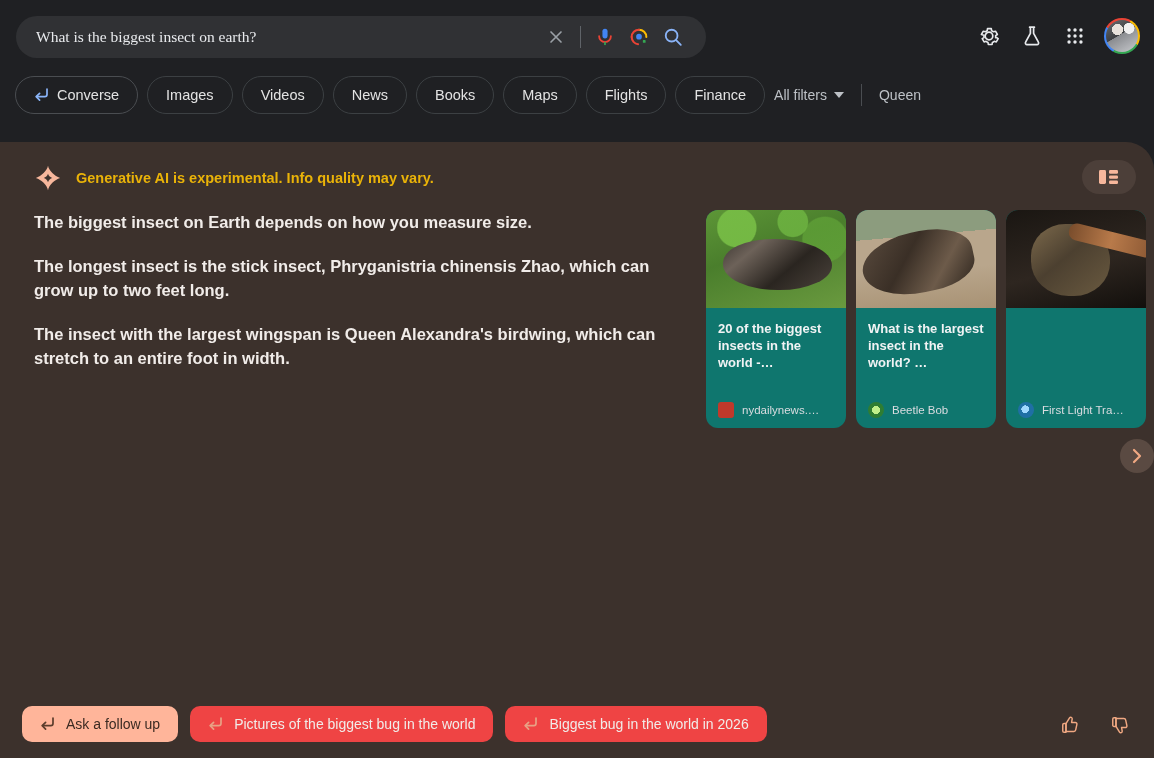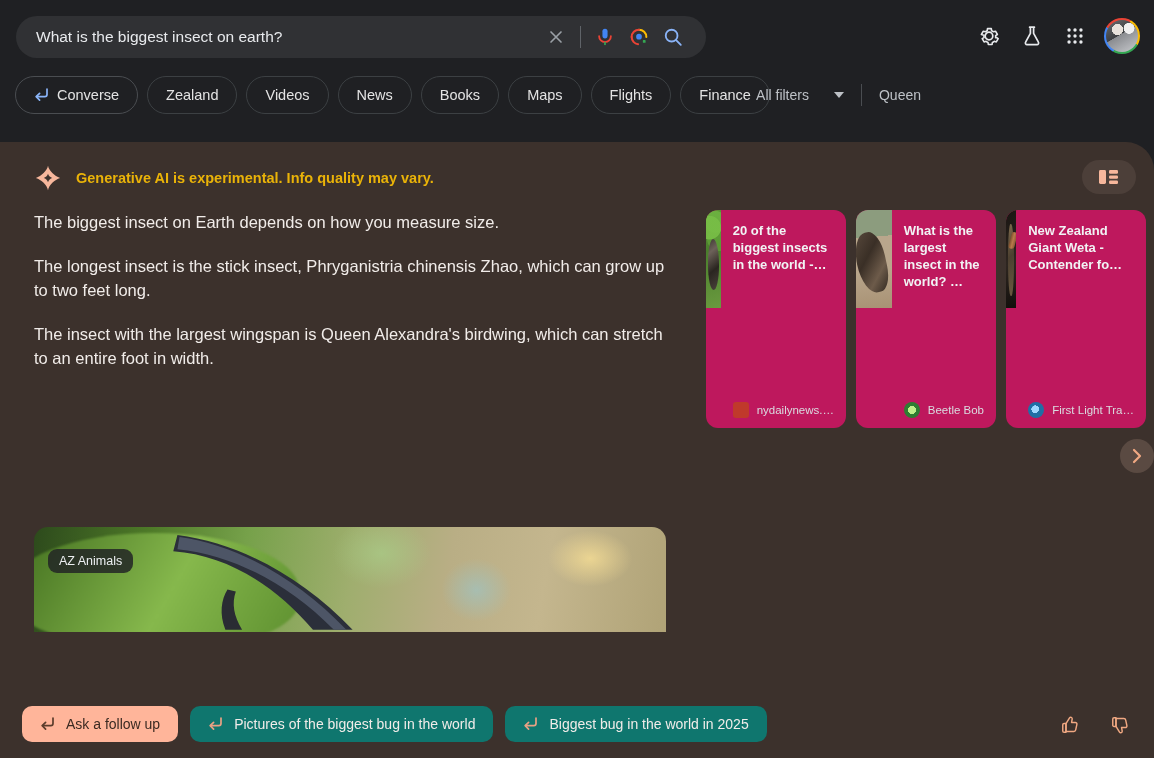--- a/index.html
+++ b/index.html
@@ -17,21 +17,21 @@
     position: absolute; left: 16px; top: 16px;
     width: 690px; height: 42px;
     background: #303134;
     border-radius: 24px;
     display: flex; align-items: center;
   }
   .search-input {
     flex: 1;
     background: transparent; border: none; outline: none;
     color: #e8eaed;
-    font-family: Liberation Sans, sans-serif;
+    font-family: Liberation Serif, serif;
     font-size: 15.5px;
     padding-left: 20px;
   }
   .sb-icons { display: flex; align-items: center; height: 100%; padding-right: 16px; }
   .sb-btn {
     width: 34px; height: 34px;
     display: flex; align-items: center; justify-content: center;
     background: transparent; border: none; cursor: pointer;
   }
   .sb-divider { width: 1px; height: 22px; background: #5f6368; margin: 0 7px; }
@@ -76,21 +76,21 @@
     white-space: nowrap;
   }
   .tab.active { border-color: #4a4d51; }
   .converse-arrow { color: #8ab4f8; display: flex; align-items: center; }
 
   .tabs-right {
     position: absolute; right: 15px; top: 0; height: 38px;
     display: flex; align-items: center; gap: 0px;
     font-size: 14px; color: #bdc1c6;
   }
-  .allfilters { display: flex; align-items: center; gap: 25px; padding: 0 13px; cursor: pointer; height: 38px; }
+  .allfilters { display: flex; align-items: center; gap: 7px; padding: 0 13px; cursor: pointer; height: 38px; }
   .vdiv { width: 1px; height: 22px; background: #4a4d51; margin: 0 4px; }
   .toolsbtn { padding: 0 13px; cursor: pointer; height: 38px; display: flex; align-items: center; }
   .caret-dn {
     width: 0; height: 0;
     border-left: 5px solid transparent; border-right: 5px solid transparent;
     border-top: 6px solid #bdc1c6;
   }
 
   
   .ai-panel {
@@ -113,20 +113,21 @@
     position: absolute; right: 18px; top: 18px;
     width: 54px; height: 34px; border-radius: 17px;
     background: #4c3f39; border: none; cursor: pointer;
     display: flex; align-items: center; justify-content: center;
   }
 
   
   .body-col {
     position: absolute; left: 34px; top: 68px;
     width: 640px;
+    font-weight: bold;
   }
   .para {
     color: #f1ece9; font-size: 16.5px; line-height: 24px;
     margin-bottom: 20px;
     font-family: "Liberation Sans", sans-serif;
   }
 
   .hero-img {
     position: absolute; left: 34px; top: 385px;
     width: 632px; height: 105px;
@@ -154,23 +155,23 @@
     font-family: "Liberation Sans", sans-serif;
   }
 
   
   .cards {
     position: absolute; left: 706px; top: 68px;
     display: flex; gap: 10px;
   }
   .card {
     width: 140px; height: 218px;
-    background: #be185d; border-radius: 12px;
+    background: #0f766e; border-radius: 12px;
     overflow: hidden; cursor: pointer;
-    display: flex; 
+    display: flex; flex-direction: column;
   }
   .card-img { width: 100%; height: 98px; position: relative; overflow: hidden; }
   .card-img.c1 {
     background:
       radial-gradient(circle at 22% 18%, rgba(120,190,70,.9) 0 14%, transparent 15%),
       radial-gradient(circle at 62% 12%, rgba(110,180,65,.85) 0 12%, transparent 13%),
       radial-gradient(circle at 85% 30%, rgba(95,160,55,.8) 0 16%, transparent 17%),
       linear-gradient(160deg, #5d9637 0%, #4a7e2c 40%, #6a9a3f 100%);
   }
   .card-img.c2 {
@@ -222,21 +223,21 @@
     display: flex; align-items: center; justify-content: center;
   }
 
   
   .chips {
     position: absolute; left: 22px; bottom: 16px;
     display: flex; gap: 12px; align-items: center;
   }
   .chip {
     height: 36px; padding: 0 18px; border-radius: 10px;
-    background: #0f766e; color: #f1ece9;
+    background: #ef4444; color: #f1ece9;
     font-size: 14px; font-family: "Liberation Sans", sans-serif;
     display: flex; align-items: center; gap: 10px; cursor: pointer;
     border: none; white-space: nowrap;
   }
   .chip.primary { background: #ffb59a; color: #3b2a22; }
   .chip .arr { color: #e8a184; display: flex; }
   .chip.primary .arr { color: #5c3d2c; }
 
   .rate {
     position: absolute; right: 20px; bottom: 18px;
@@ -323,21 +324,21 @@
       <button class="tab active">
         <span class="converse-arrow">
           <svg class="arr-svg" width="16" height="14" viewBox="0 0 16 14">
             <path d="M13 1v5.4a2.2 2.2 0 0 1-2.2 2.2H2.6" stroke="currentColor" stroke-width="1.7" fill="none" stroke-linecap="round" stroke-linejoin="round"></path>
             <path d="M5.6 5.3 2.2 8.7l3.4 3.4" stroke="currentColor" stroke-width="1.7" fill="none" stroke-linecap="round" stroke-linejoin="round"></path>
           </svg>
         </span>
         <span>Converse</span>
       </button>
       <button class="tab">
-        <span>Zealand</span>
+        <span>Images</span>
       </button>
       <button class="tab">
         <span>Videos</span>
       </button>
       <button class="tab">
         <span>News</span>
       </button>
       <button class="tab">
         <span>Books</span>
       </button>
@@ -382,29 +383,20 @@
       <rect x="11" y="12.4" width="9" height="3.6" rx="1.2" fill="#f7b79c"></rect>
     </svg>
   </button>
 
   <div class="body-col" id="paras">
       <p class="para">The biggest insect on Earth depends on how you measure size.</p>
       <p class="para">The longest insect is the stick insect, Phryganistria chinensis Zhao, which can grow up to two feet long.</p>
       <p class="para">The insect with the largest wingspan is Queen Alexandra's birdwing, which can stretch to an entire foot in width.</p>
     </div>
 
-  <div class="hero-img">
-    <div class="hero-blob"></div>
-    <svg class="hero-horn" viewBox="0 0 200 100" preserveAspectRatio="none">
-      <path d="M10 6 C70 14, 130 48, 178 100 L140 100 C104 56, 58 26, 6 22 Z" fill="#2b2f3a"></path>
-      <path d="M12 8 C68 16, 126 50, 172 100 L160 100 C116 54, 64 26, 10 20 Z" fill="#4d5566"></path>
-      <path d="M66 62 C62 74, 64 86, 72 100 L56 100 C50 84, 52 70, 58 60 Z" fill="#2a2c33"></path>
-    </svg>
-    <div class="hero-badge">AZ Animals</div>
-  </div>
 
   <div class="cards" id="cards">
       <div class="card">
         <div class="card-img c1">
           <div class="beetle"></div>
         </div>
         <div class="card-body">
           <div class="card-title">20 of the biggest insects in the world -…</div>
           <div class="card-src">
             <span class="fav f1"></span>
@@ -423,21 +415,20 @@
             <span>Beetle Bob</span>
           </div>
         </div>
       </div>
       <div class="card">
         <div class="card-img c3">
           <div class="weta"></div>
           <div class="weta-stick"></div>
         </div>
         <div class="card-body">
-          <div class="card-title">New Zealand Giant Weta - Contender fo…</div>
           <div class="card-src">
             <span class="fav f3"></span>
             <span>First Light Tra…</span>
           </div>
         </div>
       </div>
     </div>
 
   <button class="carousel-next">
     <svg width="14" height="16" viewBox="0 0 14 16">
@@ -464,21 +455,21 @@
         </span>
         <span>Pictures of the biggest bug in the world</span>
       </button>
       <button class="chip">
         <span class="arr">
           <svg class="arr-svg" width="16" height="14" viewBox="0 0 16 14">
             <path d="M13 1v5.4a2.2 2.2 0 0 1-2.2 2.2H2.6" stroke="currentColor" stroke-width="1.7" fill="none" stroke-linecap="round" stroke-linejoin="round"></path>
             <path d="M5.6 5.3 2.2 8.7l3.4 3.4" stroke="currentColor" stroke-width="1.7" fill="none" stroke-linecap="round" stroke-linejoin="round"></path>
           </svg>
         </span>
-        <span>Biggest bug in the world in 2025</span>
+        <span>Biggest bug in the world in 2026</span>
       </button>
     </div>
 
   <div class="rate">
     <button class="rate-btn">
       <svg width="22" height="22" viewBox="0 0 24 24">
         <path d="M6.6 10.4h2.1V20H6.6a1.4 1.4 0 0 1-1.4-1.4v-6.8a1.4 1.4 0 0 1 1.4-1.4z" stroke="#f0a882" stroke-width="1.6" fill="none" stroke-linejoin="round"></path>
         <path d="M8.7 10.4l3.9-6.2a1.6 1.6 0 0 1 2.9 1.1l-.7 3.9h4a1.8 1.8 0 0 1 1.8 2.2l-1.3 6a2 2 0 0 1-2 1.6H8.7z" stroke="#f0a882" stroke-width="1.6" fill="none" stroke-linejoin="round"></path>
       </svg>
     </button>

